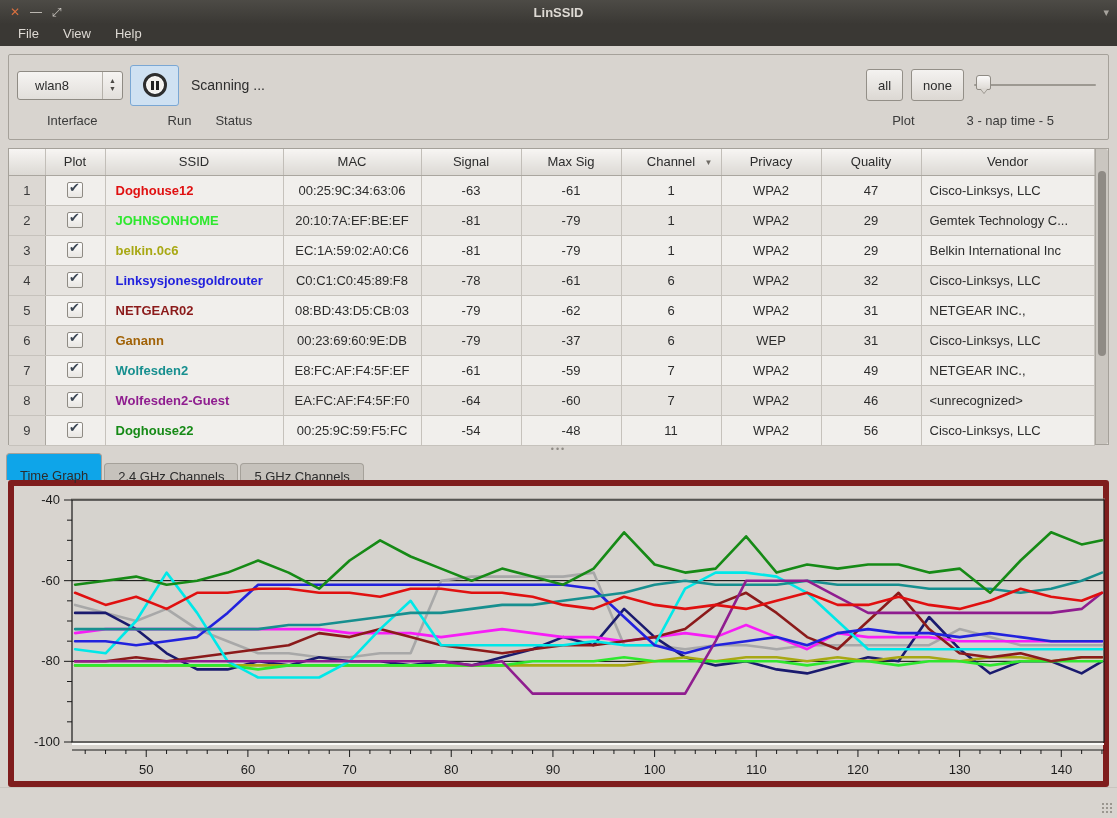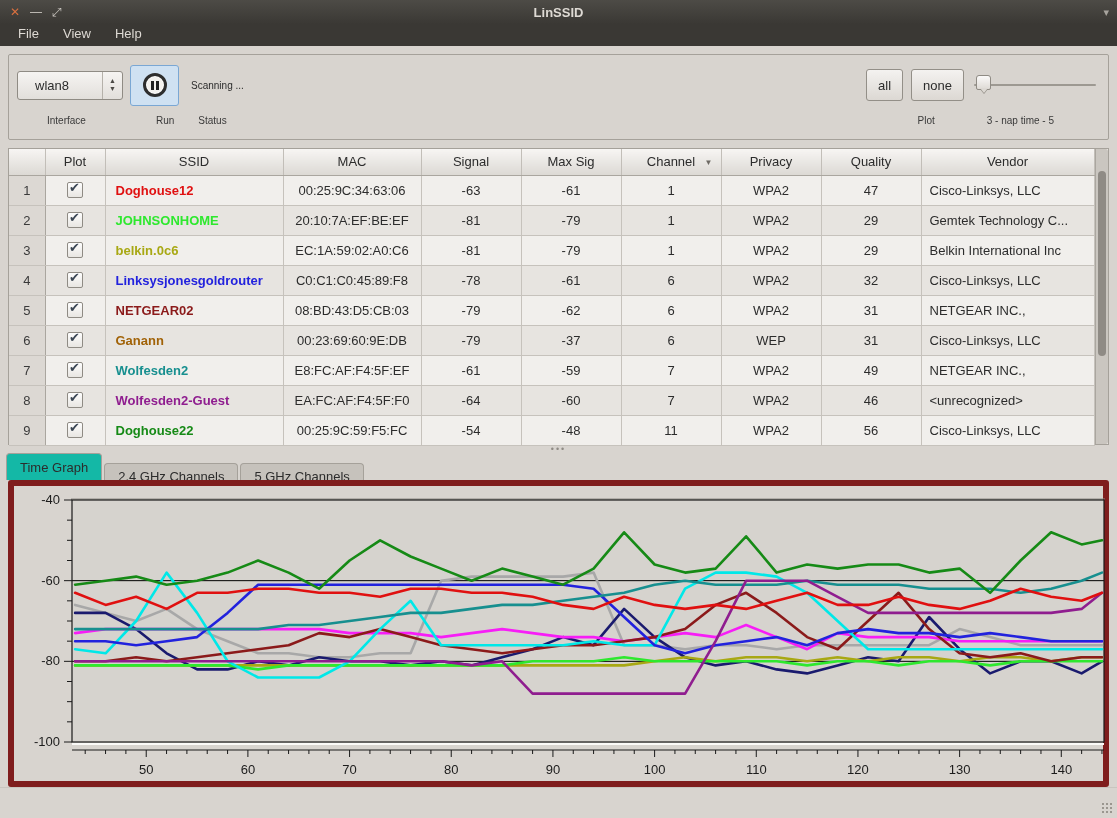--- a/index.html
+++ b/index.html
@@ -22,28 +22,28 @@
   
   .toolbar { margin:8px; height:86px; border:1px solid #a5a19a; border-radius:2px; padding:8px 12px 4px 8px; position:relative; flex:none; }
   .tb-row1 { display:flex; align-items:center; height:44px; }
   .combo { width:106px; height:29px; background:linear-gradient(#f6f4f2,#e2dfdb); border:1px solid #8f8b84; border-radius:3px; display:flex; align-items:center; position:relative;padding-left:8px; }
   .combo .val { flex:1; padding-left:9px; font-size:13px; color:#2c2c2c; }
   .combo .spins { width:20px; height:100%; border-left:1px solid #b5b1aa; display:flex; flex-direction:column; align-items:center; justify-content:center; font-size:7px; color:#4c4a46; line-height:1.2; }
   .runbtn { width:49px; height:41px; margin-left:7px; background:#cfe1f2; border:1px solid #7aa7d4; border-radius:3px; display:flex; align-items:center; justify-content:center; }
   .pauseico { width:24px; height:24px; border:3px solid #2e2e2e; border-radius:50%; background:#f4f2ef; position:relative; box-shadow:inset 0 0 0 1px #fff; }
   .pauseico::before,.pauseico::after { content:""; position:absolute; top:5px; width:3px; height:9px; background:#222; }
   .pauseico::before { left:5px; } .pauseico::after { right:5px; }
-  .statustxt { margin-left:12px; font-size:10px; color:#2c2c2c; }
+  .statustxt { margin-left:12px; font-size:14px; color:#2c2c2c; }
   .tb-spacer { flex:1; }
   .btn { height:32px; padding:0 11px; background:linear-gradient(#f4f2f0,#dcd8d3); border:1px solid #938f88; border-radius:3px; font-size:13px; color:#2c2c2c; margin-left:8px; }
   .slider { width:122px; height:26px; margin-left:10px; position:relative; }
   .slider .groove { position:absolute; left:0; right:0; top:12px; height:2px; background:#9d9992; border-radius:1px; }
   .slider .handle { position:absolute; left:2px; top:3px; width:15px; height:15px; background:linear-gradient(#fbfaf9,#dedad5); border:1px solid #8f8b84; border-radius:3px 3px 2px 2px; }
   .slider .handle::after { content:""; position:absolute; left:3px; top:12px; border-left:4px solid transparent; border-right:4px solid transparent; border-top:5px solid #dcd8d3; filter:drop-shadow(0 1px 0 #8f8b84); }
-  .tb-row2 { display:flex; align-items:center; height:26px; font-size:10px; color:#3a3a3a; }
+  .tb-row2 { display:flex; align-items:center; height:26px; font-size:13px; color:#3a3a3a; }
   .lbl-interface { margin-left:30px; } .lbl-run { margin-left:70px; } .lbl-status { margin-left:24px; }
   .lbl-plot { margin-left:auto; margin-right:0; } .lbl-nap { margin-left:52px; margin-right:42px; }
 
   
   .tablewrap { margin:0 8px; height:297px; border:1px solid #a5a19a; background:#f1efec; position:relative; display:flex; flex:none; }
   table { border-collapse:collapse; table-layout:fixed; width:1085px; }
   thead th { height:26px; background:linear-gradient(#f7f5f3,#dcd9d4); border-right:1px solid #c2beb8; border-bottom:1px solid #aaa69f; font-weight:normal; font-size:13px; color:#2c2c2c; position:relative; }
   tbody td { height:30px; border-right:1px solid #c6c2bc; border-bottom:1px solid #c6c2bc; font-size:13px; text-align:center; overflow:hidden; white-space:nowrap; }
   tbody tr:nth-child(odd) td { background:#f1efec; }
   tbody tr:nth-child(even) td { background:#e7e4e0; }
@@ -57,21 +57,21 @@
   .vscroll { width:16px; background:#cac6c0; border-left:1px solid #aaa69f; position:relative; border-radius:0 2px 2px 0; }
   .vthumb { position:absolute; left:2px; right:2px; top:22px; height:185px; background:#8f8b85; border-radius:6px; }
 
   
   .splitter { height:8px; display:flex; align-items:center; justify-content:center; flex:none; }
   .splitdots { color:#8f8b85; font-size:9px; letter-spacing:2px; line-height:4px; }
 
   
   .tabbar { height:27px; display:flex; padding-left:6px; flex:none; position:relative; }
   .tab { padding:5px 13px 4px 13px; font-size:13px; color:#2c2c2c; background:#c6c2bc; border:1px solid #a5a19a; border-bottom:none; border-radius:4px 4px 0 0; margin-right:2px; position:relative; top:10px; }
-  .tab.active { background:#14b8a6; z-index:3; top:0; padding-top:6px; }
+  .tab.active { background:#0ea5e9; z-index:3; top:0; padding-top:14px; }
 
   
   .graphpanel { margin:0 8px; height:307px; border:6px solid #7f1d1d; border-radius:3px; background:#d8d4cf; flex:none; padding-top:8px; position:relative; z-index:2; }
   .graphpanel svg { display:block; }
 
   
   .statusbar { flex:1; position:relative; border-top:1px solid #c9c5bf; }
   .grip { position:absolute; right:4px; bottom:4px; width:12px; height:12px;
     background-image:radial-gradient(#9a968f 1px, transparent 1.2px); background-size:4px 4px; }
 </style>

